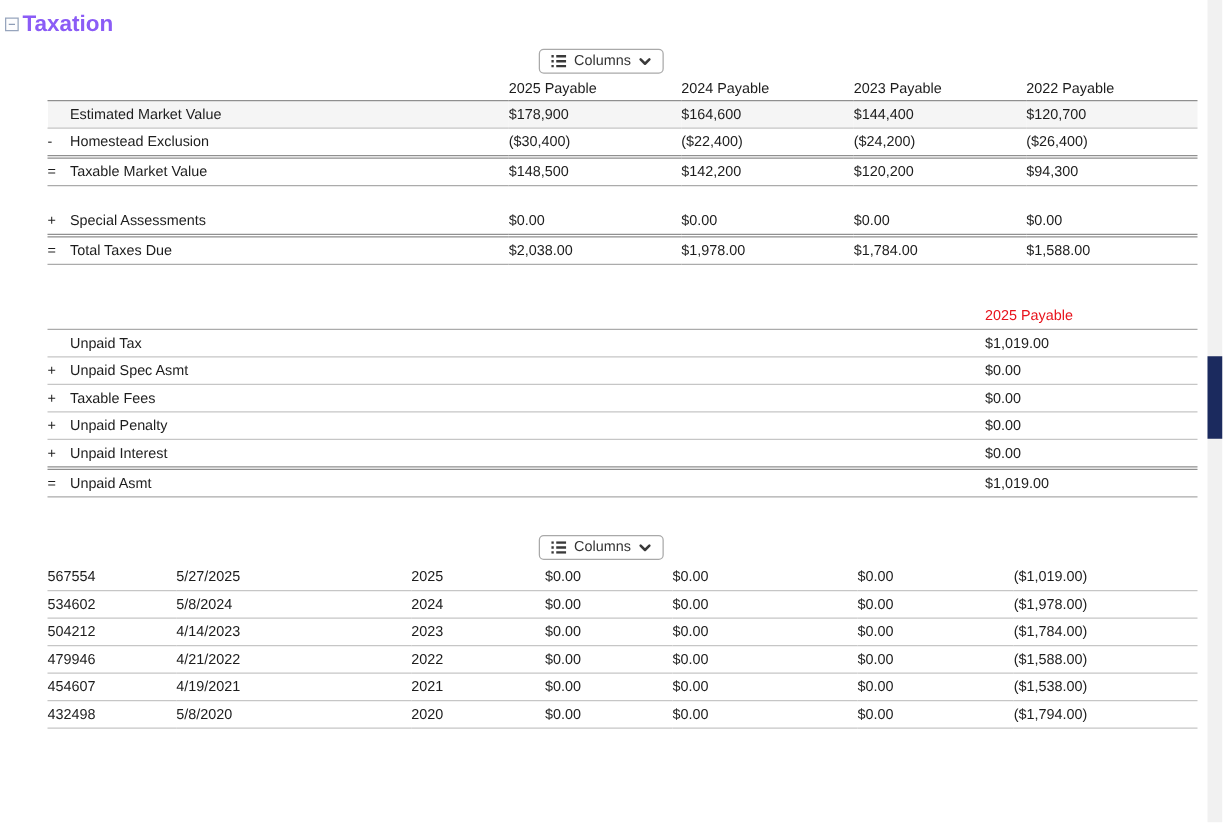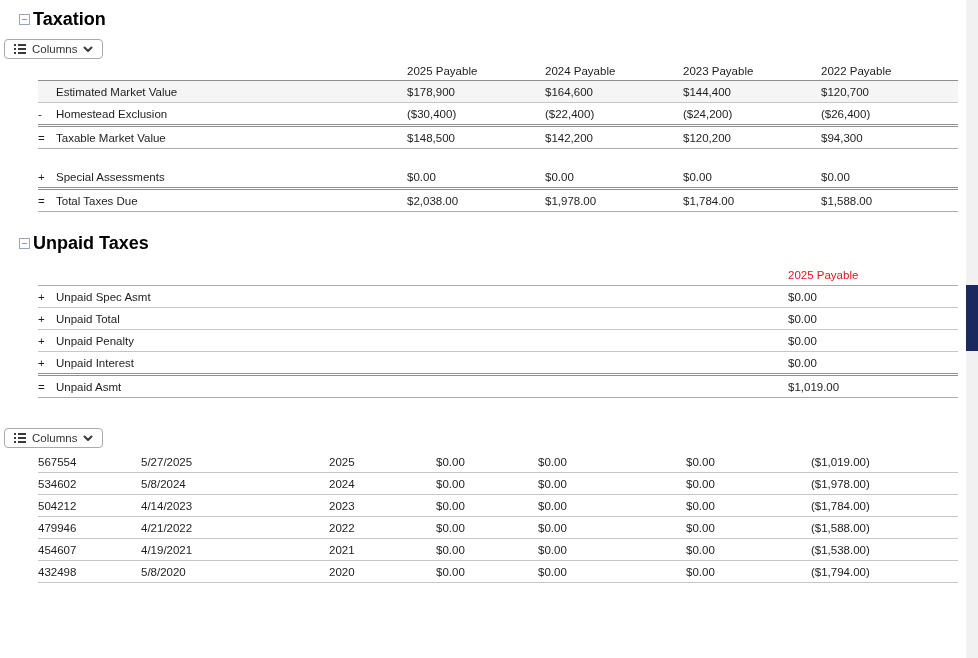--- a/index.html
+++ b/index.html
@@ -6,31 +6,31 @@
   body{
     width:978px;height:658px;overflow:hidden;position:relative;
     font-family:"Liberation Sans","DejaVu Sans",sans-serif;
     color:#222222;-webkit-font-smoothing:antialiased;
   }
   .content{padding:8px 0 0 4px;width:954px;}
 
   
   .section-heading{
     display:flex;align-items:center;gap:3px;
-    font-size:18px;font-weight:700;color:#000000;line-height:22px;margin-left:15px;
+    font-size:18px;font-weight:700;color:#8b5cf6;line-height:22px;
   }
   .collapse-icon{
     width:11px;height:11px;border:1px solid #97a5bd;background:#fdfdfe;
     display:inline-flex;align-items:center;justify-content:center;
     box-sizing:border-box;flex:0 0 auto;cursor:pointer;
   }
   .collapse-icon::before{content:"";width:5px;height:1px;background:#8d9cb6;}
 
   
-  .toolbar{width:954px;height:20px;margin-top:9px;display:flex;justify-content:flex-start;}
+  .toolbar{width:954px;height:20px;margin-top:9px;display:flex;justify-content:center;}
   .columns-btn{
     display:inline-flex;align-items:center;gap:6px;
     border:1px solid #a9a9a9;border-radius:4px;background:#ffffff;
     padding:2px 9px;font-size:11.5px;color:#333;font-family:inherit;cursor:pointer;height:20px;box-sizing:border-box;
   }
   .columns-btn svg{display:block;}
 
   
   table.tbl{
     border-collapse:collapse;table-layout:fixed;width:920px;margin-left:34px;
@@ -160,47 +160,48 @@
       <td class="num">$2,038.00</td>
       <td class="num">$1,978.00</td>
       <td class="num">$1,784.00</td>
       <td class="num">$1,588.00</td>
     </tr>
   </tbody>
     </table>
 
   <div class="gap20"></div>
 
-  <div class="section-heading">
-    <span class="collapse-icon"></span>
-    <span>Unpaid Taxes</span>
-  </div>
 
   <div class="gap12"></div>
 
   <table class="tbl">
     <colgroup>
         <col style="width:18px">
         <col>
         <col style="width:170px">
       </colgroup>
     <tbody>
         <tr class="hdr b-med">
       <th class="op"></th>
       <th class="lbl"></th>
       <th class="num red" style="height:20px;">2025 Payable</th>
     </tr>
     <tr class="b-light">
+      <td class="op"></td>
+      <td class="lbl">Unpaid Tax</td>
+      <td class="num">$1,019.00</td>
+    </tr>
+    <tr class="b-light">
       <td class="op">+</td>
       <td class="lbl">Unpaid Spec Asmt</td>
       <td class="num">$0.00</td>
     </tr>
     <tr class="b-light">
       <td class="op">+</td>
-      <td class="lbl">Unpaid Total</td>
+      <td class="lbl">Taxable Fees</td>
       <td class="num">$0.00</td>
     </tr>
     <tr class="b-light">
       <td class="op">+</td>
       <td class="lbl">Unpaid Penalty</td>
       <td class="num">$0.00</td>
     </tr>
     <tr>
       <td class="op">+</td>
       <td class="lbl">Unpaid Interest</td>

